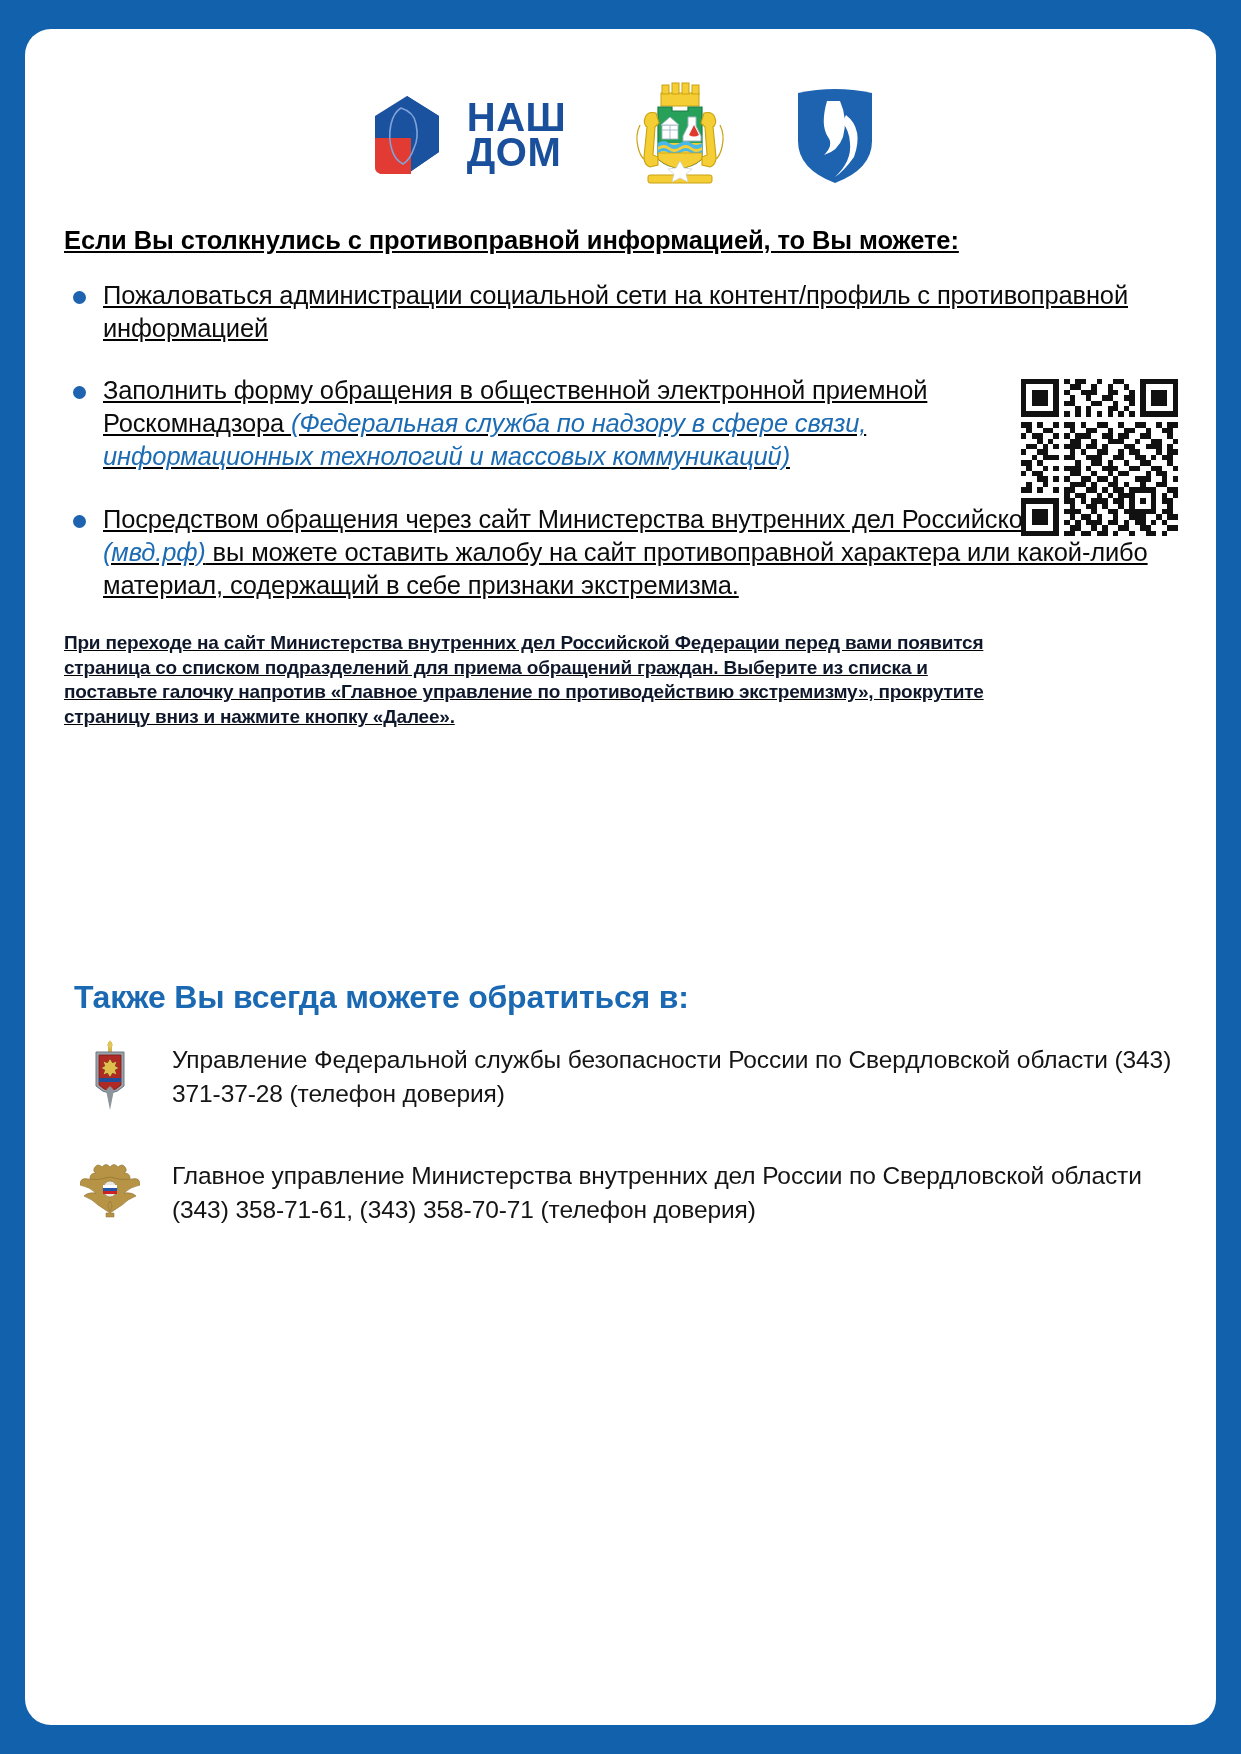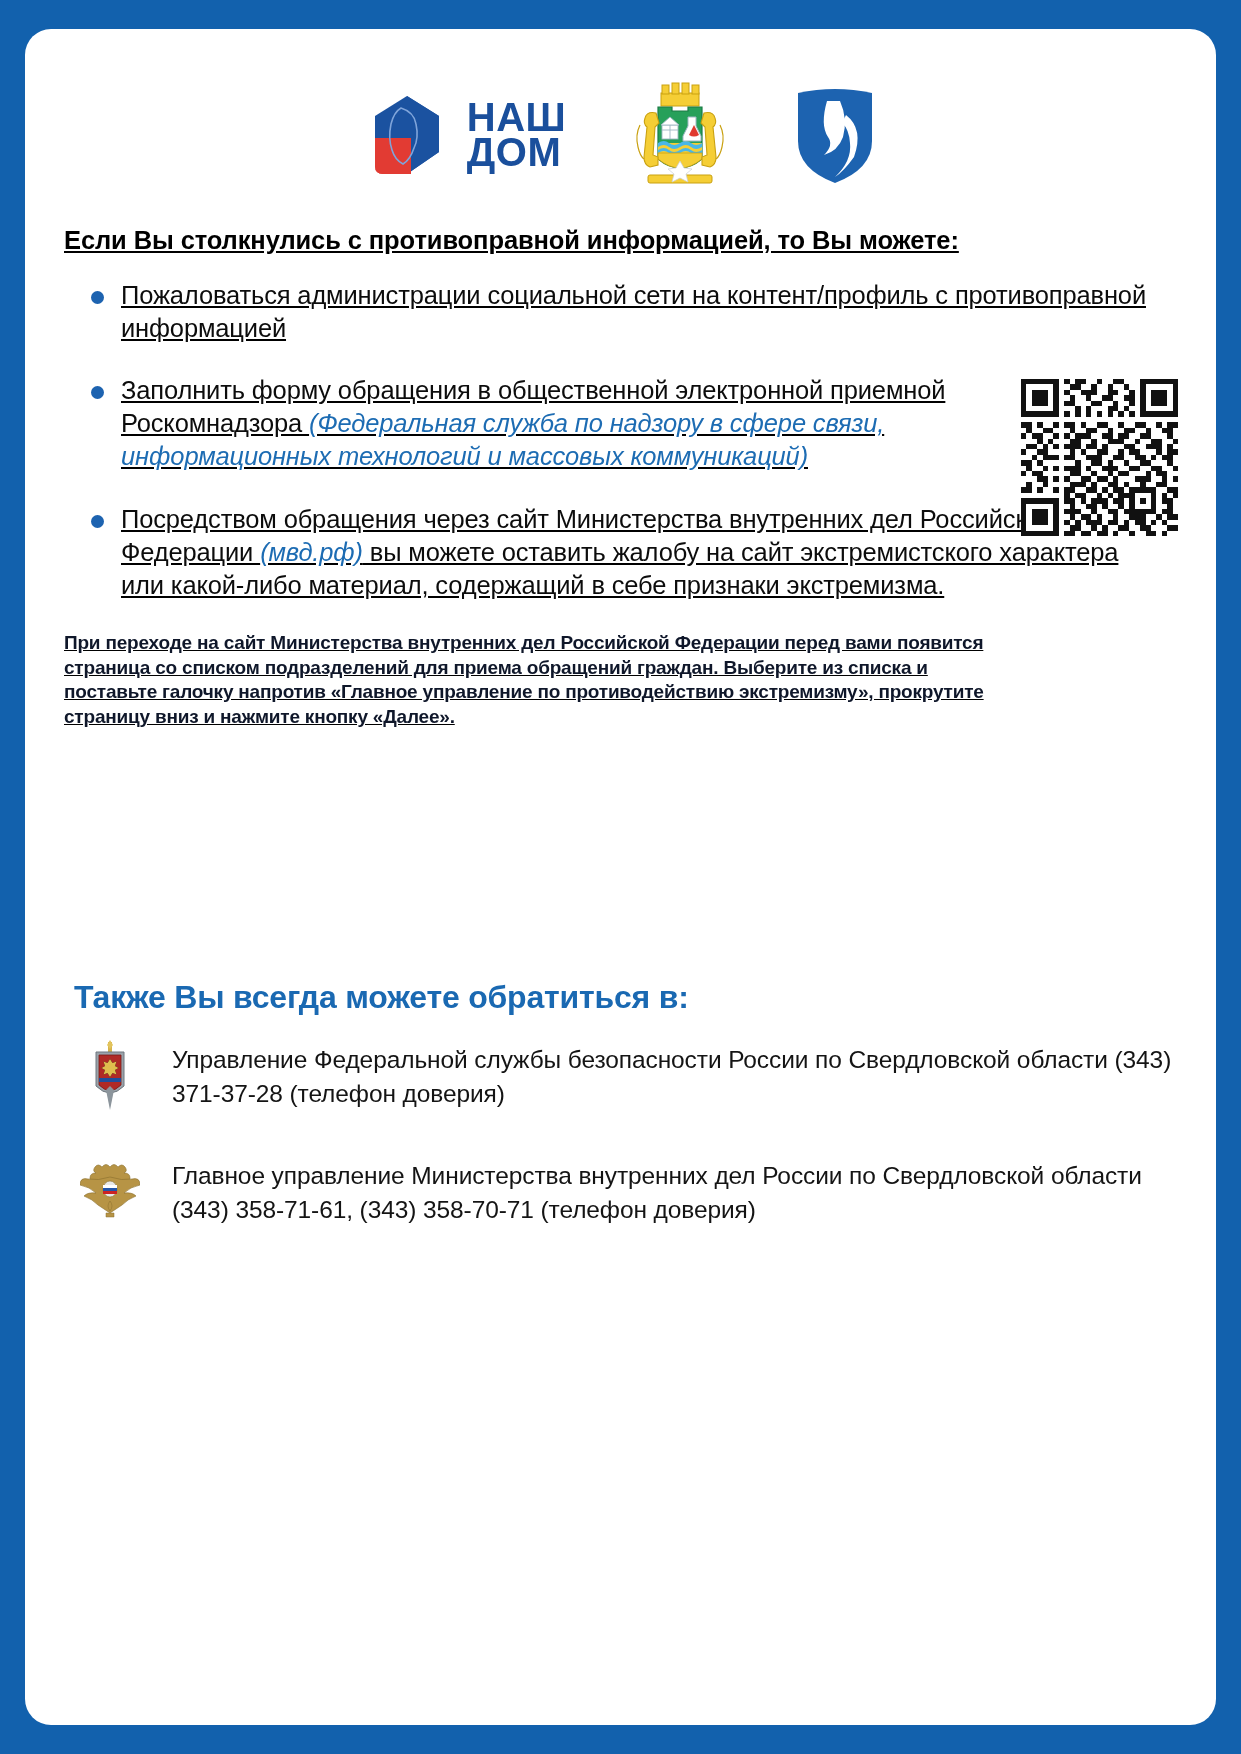--- a/index.html
+++ b/index.html
@@ -70,21 +70,21 @@
   .lead {
     font-weight: 700;
     font-size: 25.5px;
     color: #000000;
     letter-spacing: -0.1px;
     margin: 0 0 22px 0;
     line-height: 1.25;
   }
   ul.bullets {
     list-style: none;
-    margin: 18px;
+    margin: 0;
     padding: 0;
   }
   ul.bullets > li {
     position: relative;
     padding-left: 39px;
     margin-bottom: 29px;
     font-size: 25.5px;
     line-height: 1.30;
     color: #0C0C0C;
     letter-spacing: -0.15px;
@@ -247,21 +247,21 @@
         <span>Пожаловаться администрации социальной сети на контент/профиль с противоправной информацией</span>
       </li>
 
       <li style="max-width:845px;">
         <span class="dot"></span>
         <span>Заполнить форму обращения в общественной электронной приемной Роскомнадзора </span><span class="note">(Федеральная служба по надзору в сфере связи, информационных технологий и массовых коммуникаций)</span>
       </li>
 
       <li style="margin-top:4px;">
         <span class="dot"></span>
-        <span>Посредством обращения через сайт Министерства внутренних дел Российской Федерации </span><span class="note">(мвд.рф)</span><span> вы можете оставить жалобу на сайт экстремистского характера или какой-либо материал, содержащий в себе признаки экстремизма.</span>
+        <span>Посредством обращения через сайт Министерства внутренних дел Российской Федерации </span><span class="note">(мвд.рф)</span><span> вы можете оставить жалобу на сайт противоправной характера или какой-либо материал, содержащий в себе признаки экстремизма.</span>
       </li>
     </ul>
 
     <p class="para-bold">При переходе на сайт Министерства внутренних дел Российской Федерации перед вами появится страница со списком подразделений для приема обращений граждан. Выберите из списка и поставьте галочку напротив «Главное управление по противодействию экстремизму», прокрутите страницу вниз и нажмите кнопку «Далее».</p>
   </div>
 
   <div class="qr">
     <svg viewBox="0 0 29 29" shape-rendering="crispEdges" aria-hidden="true">
       <rect width="29" height="29" fill="#ffffff"></rect>
       <g fill="#111111">

